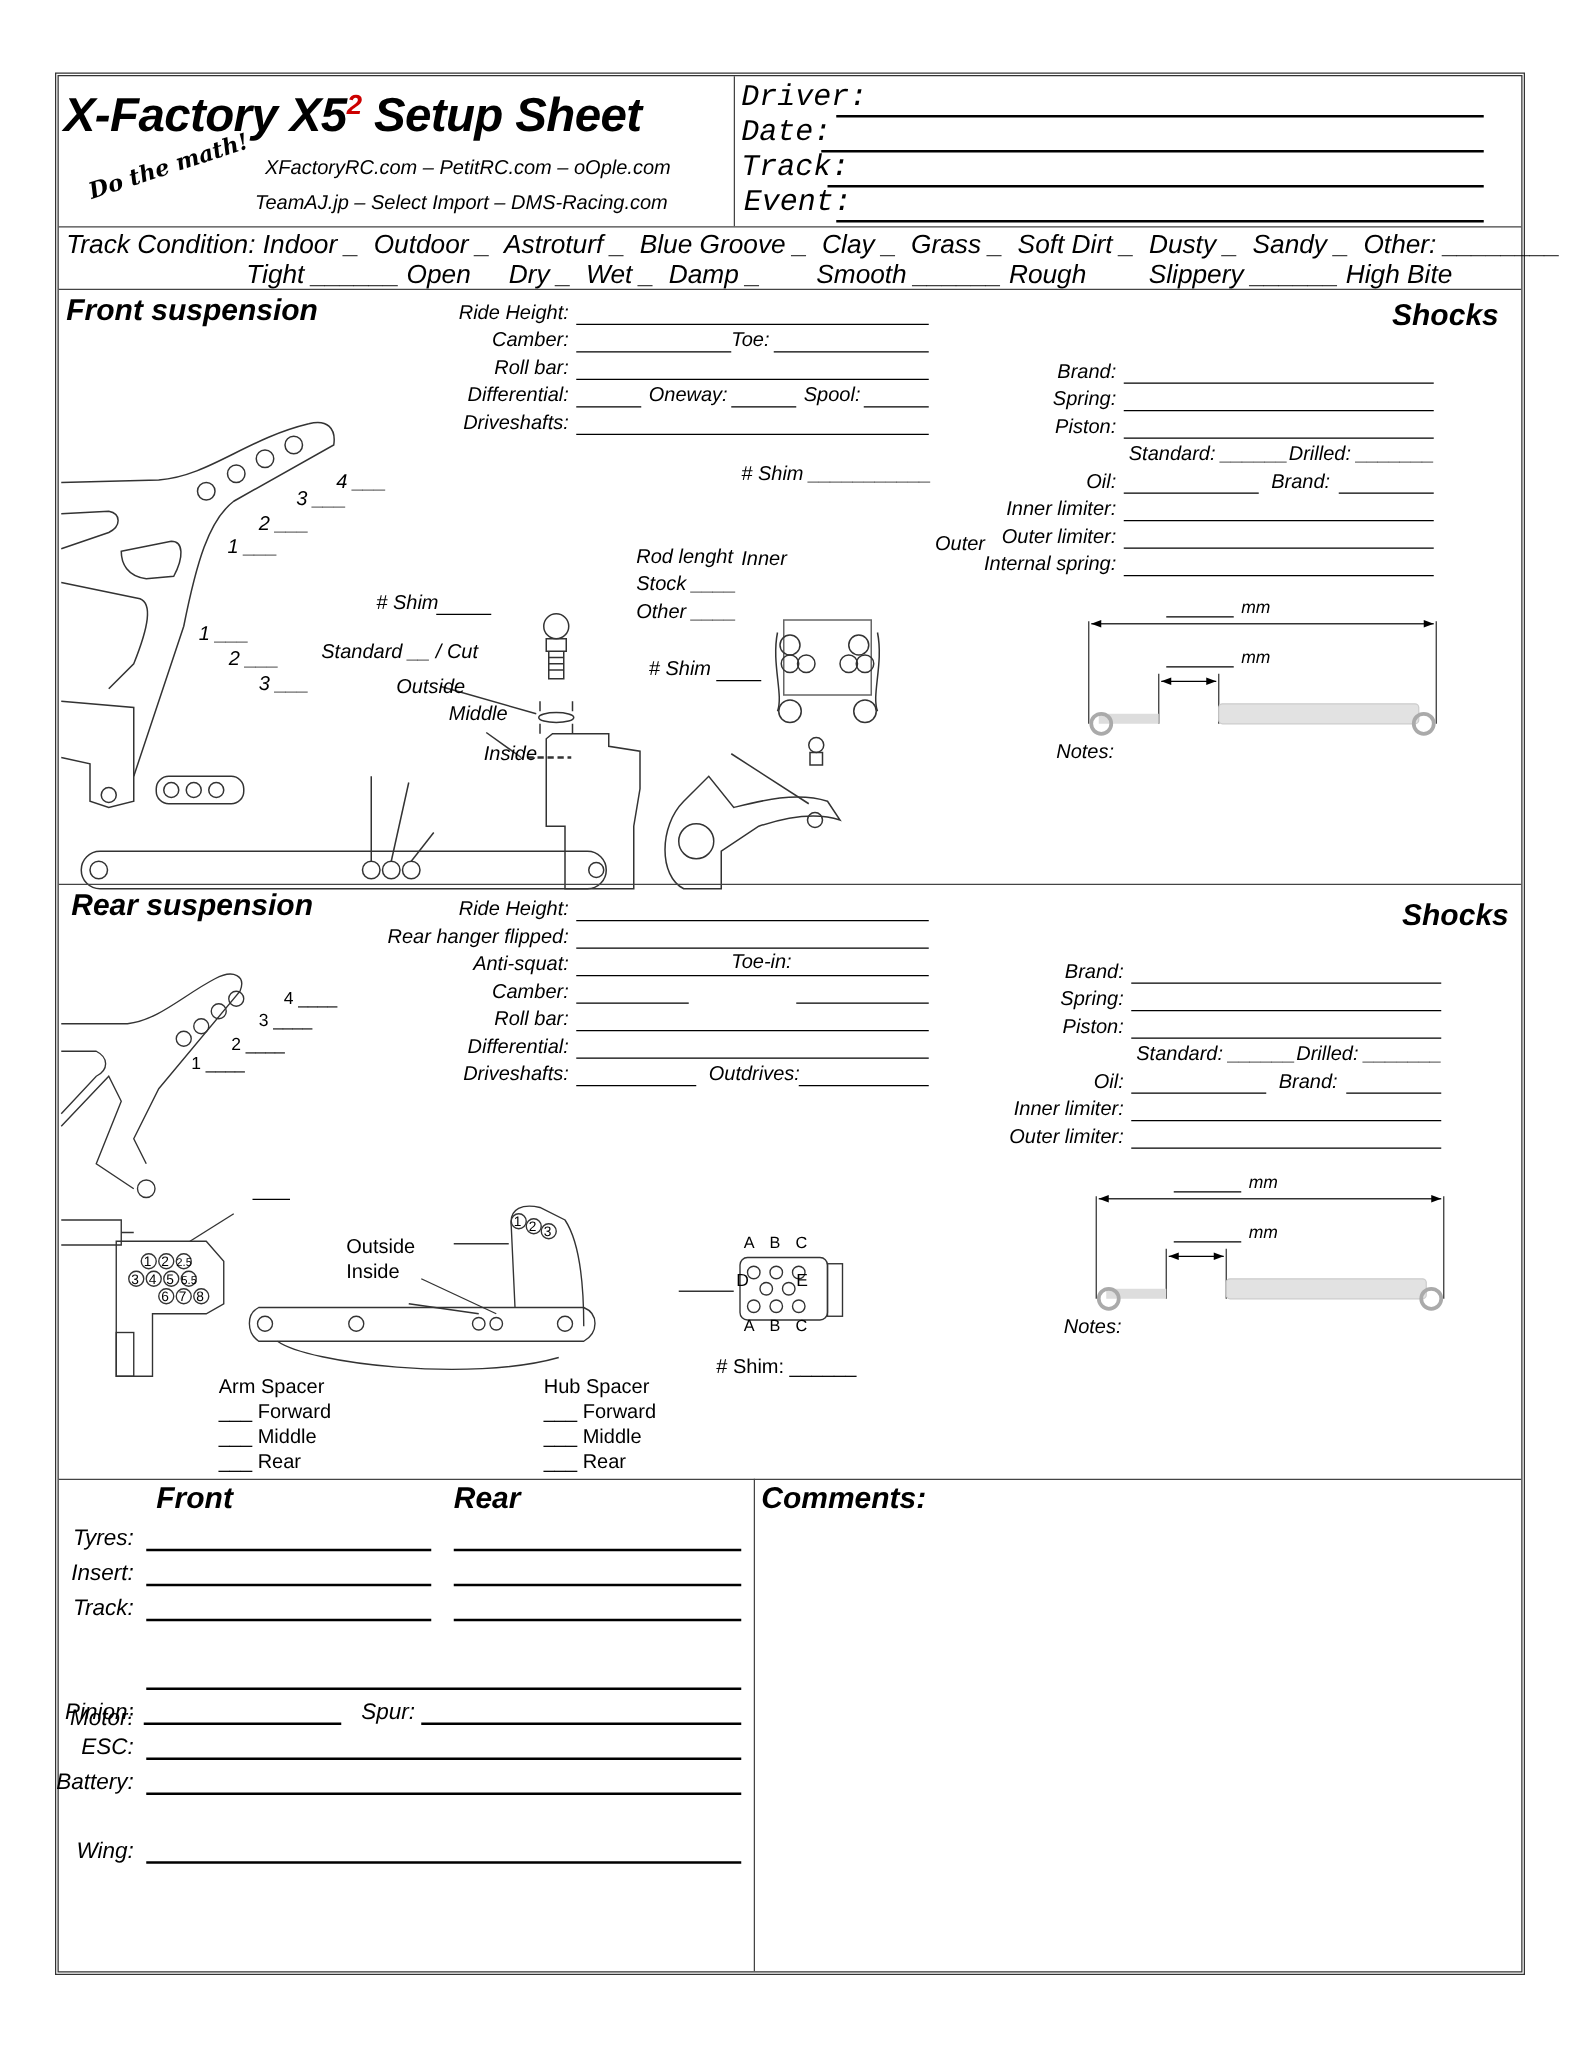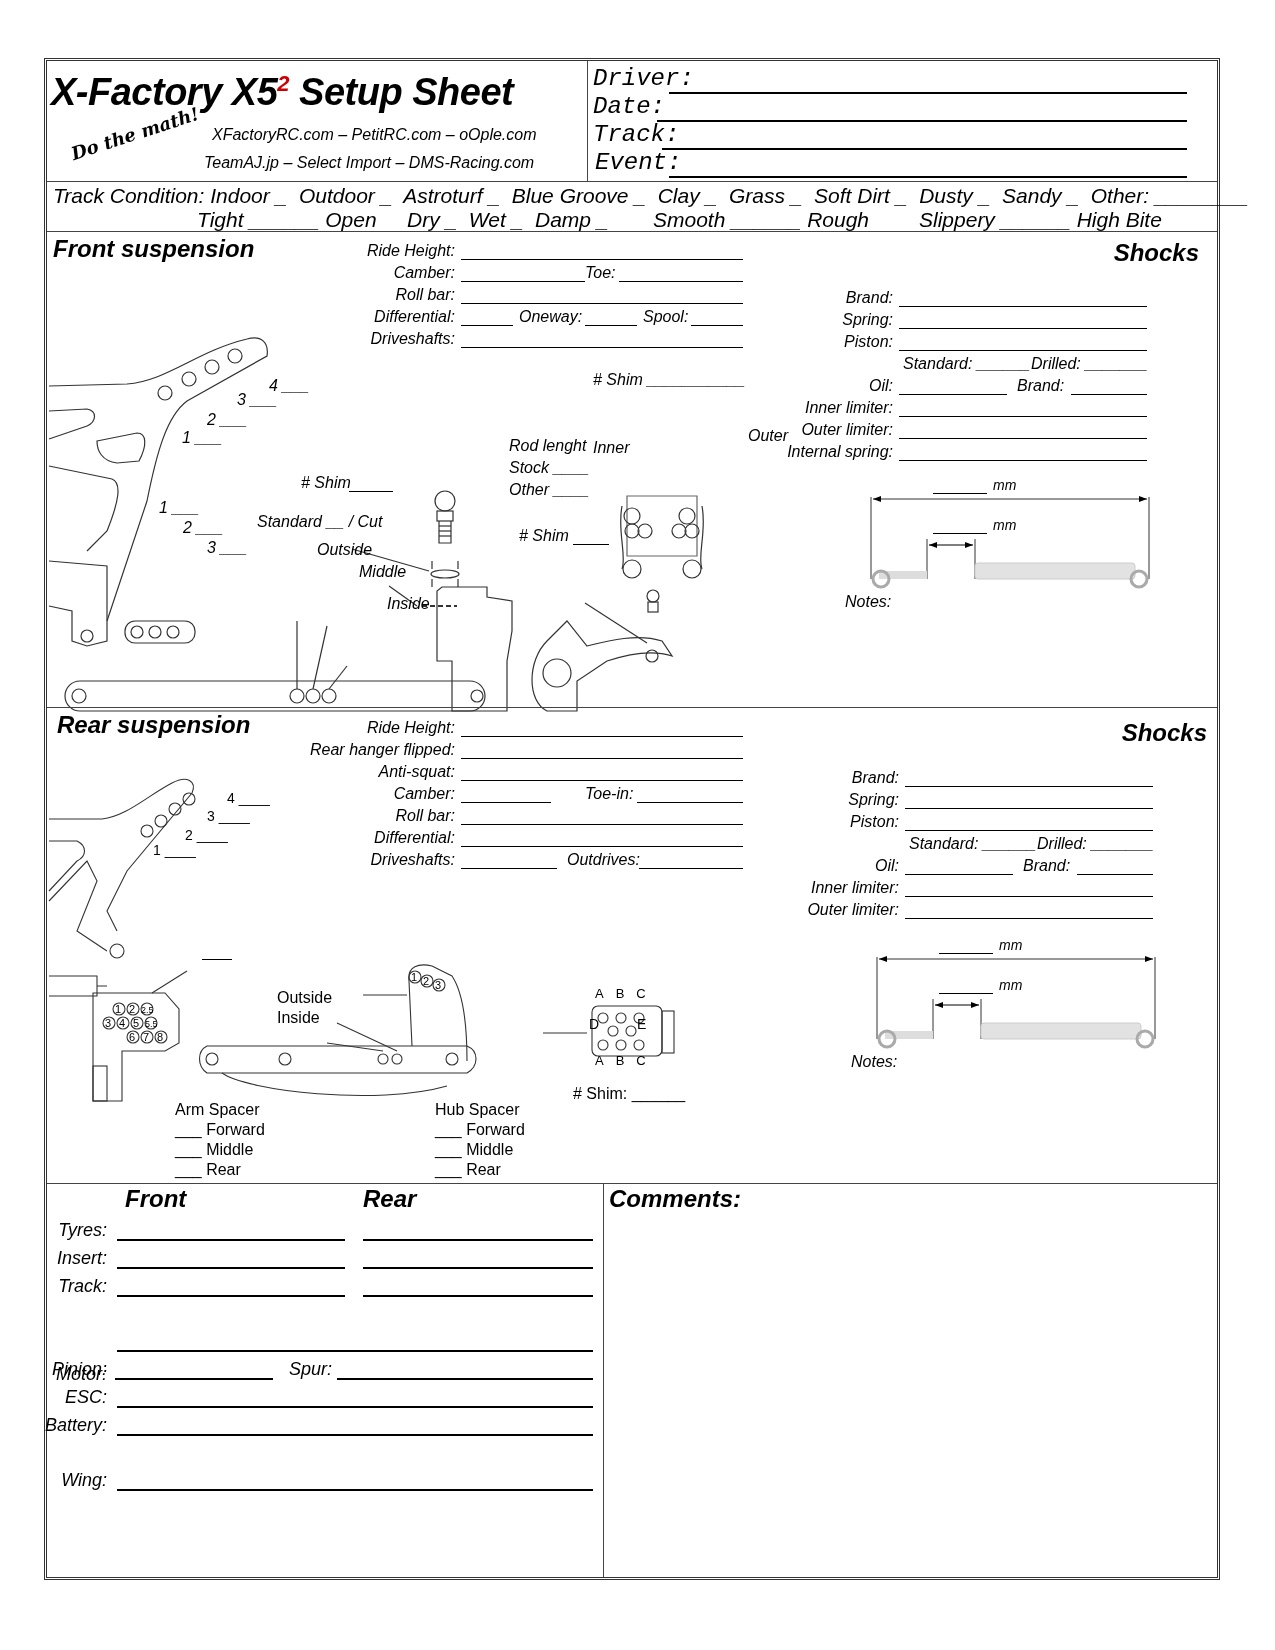--- a/index.html
+++ b/index.html
@@ -216,21 +216,21 @@
   <div class="abs sect" style="left:10px; top:650px;">Rear suspension</div>
 
   <div class="lbl-r" style="right:762px; top:658px;">Ride Height:</div>
   <div class="blank" style="left:414px; top:675px; width:282px;"></div>
   <div class="lbl-r" style="right:762px; top:680px;">Rear hanger flipped:</div>
   <div class="blank" style="left:414px; top:697px; width:282px;"></div>
   <div class="lbl-r" style="right:762px; top:702px;">Anti-squat:</div>
   <div class="blank" style="left:414px; top:719px; width:282px;"></div>
   <div class="lbl-r" style="right:762px; top:724px;">Camber:</div>
   <div class="blank" style="left:414px; top:741px; width:90px;"></div>
-  <div class="lbl" style="left:538px; top:724px;">Toe-in:</div>
+  <div class="lbl" style="left:538px; top:700px;">Toe-in:</div>
   <div class="blank" style="left:590px; top:741px; width:106px;"></div>
   <div class="lbl-r" style="right:762px; top:746px;">Roll bar:</div>
   <div class="blank" style="left:414px; top:763px; width:282px;"></div>
   <div class="lbl-r" style="right:762px; top:768px;">Differential:</div>
   <div class="blank" style="left:414px; top:785px; width:282px;"></div>
   <div class="lbl-r" style="right:762px; top:790px;">Driveshafts:</div>
   <div class="blank" style="left:414px; top:807px; width:96px;"></div>
   <div class="lbl" style="left:520px; top:790px;">Outdrives:</div>
   <div class="blank" style="left:592px; top:807px; width:104px;"></div>
 

